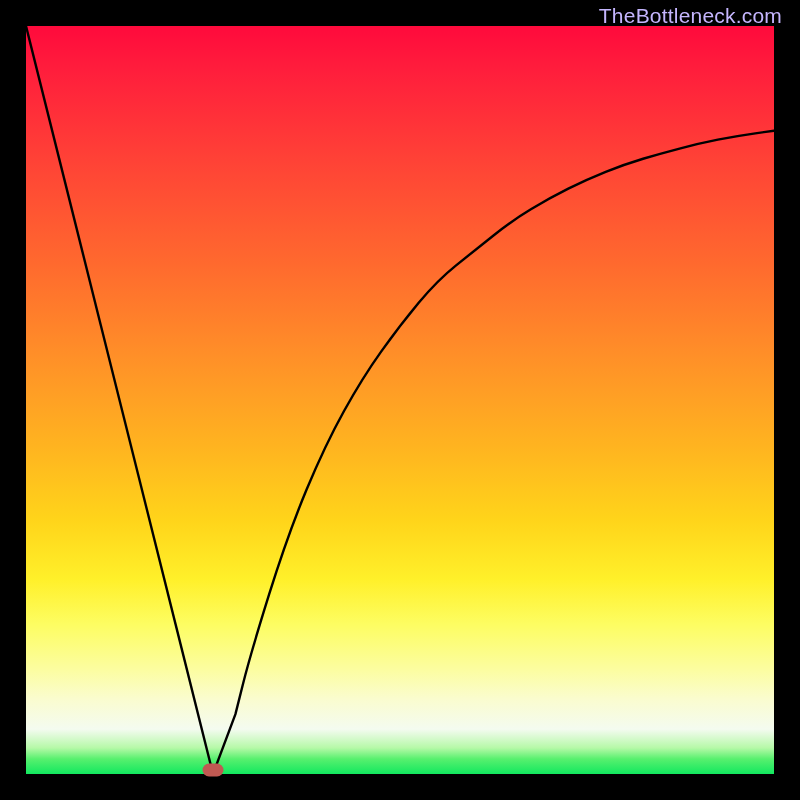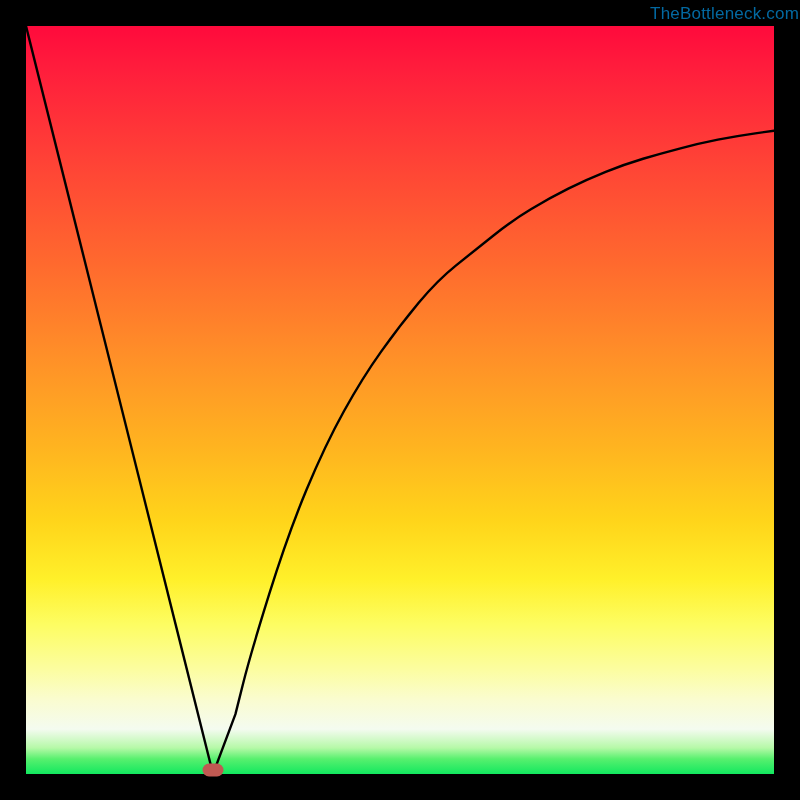--- a/index.html
+++ b/index.html
@@ -40,23 +40,23 @@
       #fafccf 90%,
       #f4fbf0 94%,
       #b6f9a8 96.5%,
       #57f06e 98%,
       #12e85f 100%
     );
   }
   .watermark {
     position: absolute;
     top: 4px;
-    right: 1px;
-    color: #0369a1;
-    font-size: 17px;
+    right: 18px;
+    color: #c4b5fd;
+    font-size: 21px;
     letter-spacing: 0.2px;
     font-weight: 400;
   }
   svg.curve {
     position: absolute;
     left: 0;
     top: 0;
     width: 748px;
     height: 748px;
   }

